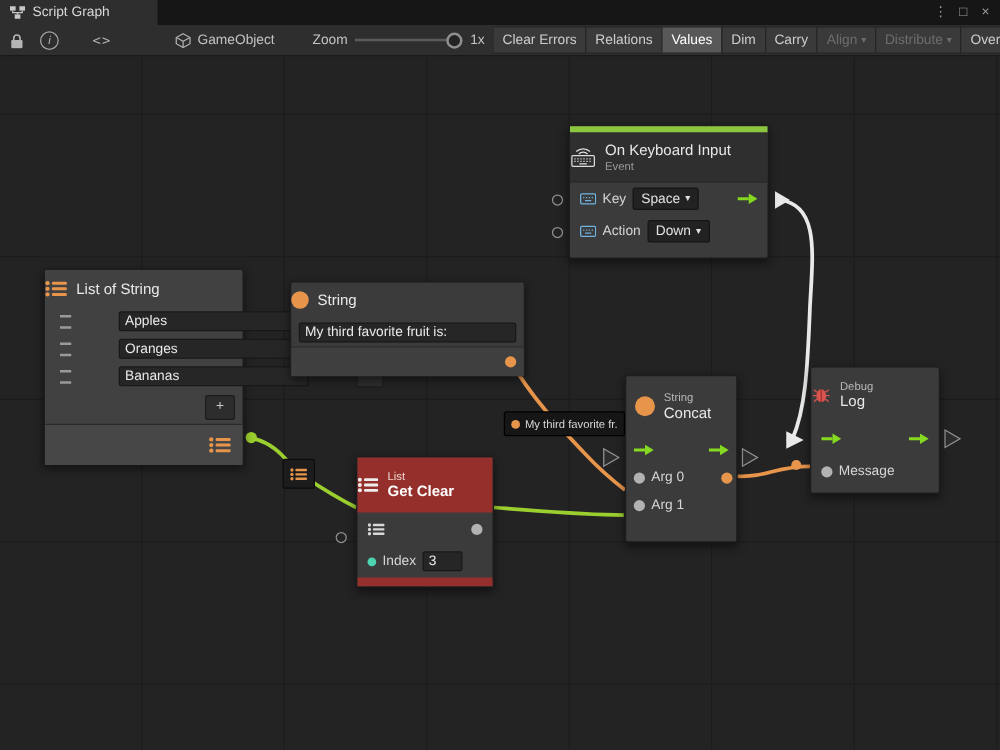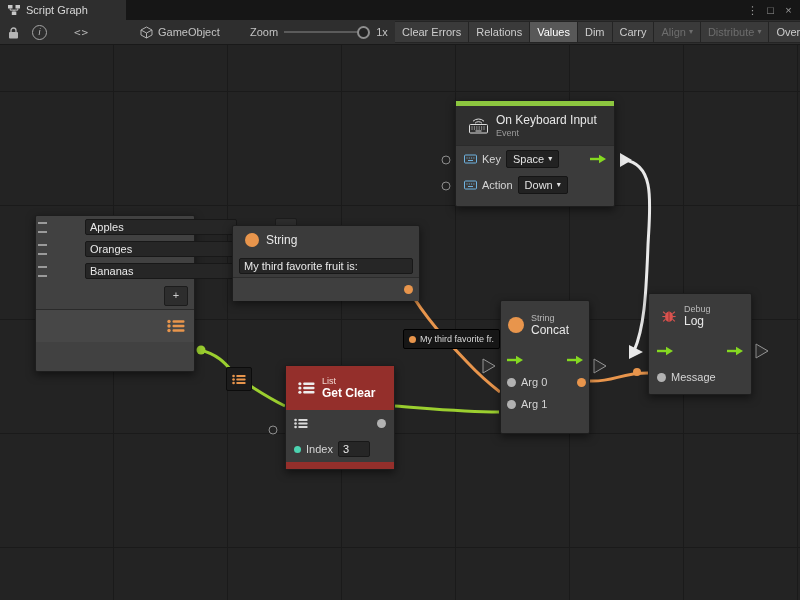--- a/index.html
+++ b/index.html
@@ -32,21 +32,21 @@
   .caret{font-size:8px;line-height:1;}
   
   #canvas{position:absolute;left:0;top:45px;width:800px;height:555px;background-color:#232323;
           background-image:linear-gradient(to right,#1a1a1a 1px,transparent 1px),
                            linear-gradient(to bottom,#1a1a1a 1px,transparent 1px);
           background-size:114px 114px;background-position:113px 46px;}
   #wires{position:absolute;left:0;top:0;width:800px;height:600px;z-index:1;pointer-events:none;}
   
   .node{position:absolute;z-index:2;background:#3b3b3b;border:1px solid #1d1d1d;border-radius:2px;
         box-shadow:0 3px 8px rgba(0,0,0,.5);box-sizing:border-box;}
-  .nheader{display:flex;align-items:center;gap:7px;padding:0 12px;box-sizing:border-box;}
+  .nheader{display:flex;align-items:center;gap:7px;padding:0 0;box-sizing:border-box;}
   .ntitle{font-size:12px;color:#e8e8e8;}
   .nsub{font-size:9px;color:#9a9a9a;margin-top:1px;}
   .ncat{font-size:9px;color:#b9b9b9;}
   .nrow{position:relative;display:flex;align-items:center;gap:5px;padding:0 8px;box-sizing:border-box;}
   .plabel{color:#d5d5d5;}
   .dropdown{display:flex;align-items:center;gap:4px;background:#222222;border:1px solid #151515;
             border-radius:2px;padding:1px 6px;color:#e2e2e2;height:14px;}
   .cell{background:#262626;border:1px solid #181818;border-radius:2px;color:#e9e9e9;
         font-family:"Liberation Sans",sans-serif;font-size:11px;height:14px;padding:0 4px;outline:none;}
   .dot{width:9px;height:9px;border-radius:50%;flex:0 0 auto;}
@@ -58,21 +58,21 @@
   .plus-btn{width:22px;height:18px;line-height:16px;}
   
   #node-keyboard{left:455px;top:100px;width:160px;height:107px;}
   #node-keyboard .accent{height:5px;background:#8cc63f;}
   #node-keyboard .nheader{height:40px;background:#2f2f2f;border-bottom:1px solid #2a2a2a;}
   #node-keyboard .nrow{height:26px;}
   .flow-right{margin-left:auto;}
   
   #node-list{left:35px;top:215px;width:160px;height:157px;background:#414141;}
   #node-list .nheader{height:30px;}
-  #node-list .nrow{height:22px;padding:0 2px;gap:38px;}
+  #node-list .nrow{height:22px;padding:0 12px;gap:38px;}
   #node-list .add-row{height:27px;display:flex;align-items:center;justify-content:flex-end;padding:0 6px;}
   #node-list .nfooter{height:33px;border-top:1px solid #2a2a2a;background:#474747;
         display:flex;align-items:center;justify-content:flex-end;padding:0 9px;box-sizing:border-box;}
   
   #node-string{left:232px;top:225px;width:188px;height:76px;}
   #node-string .nheader{height:28px;}
   #node-string .nrow{height:23px;padding:0 6px;}
   #node-string .nfooter{position:relative;height:23px;border-top:1px solid #2c2c2c;background:#3f3f3f;}
   .circle-icon{width:14px;height:14px;border-radius:50%;background:#e8954c;flex:0 0 auto;}
   #node-string .port-out{position:absolute;right:6px;top:7px;}
@@ -252,20 +252,33 @@
       </svg>
       <span class="plabel">Action</span>
       <span class="dropdown">
         <span>Down</span>
         <span class="caret">▾</span>
       </span>
     </div>
   </div>
 
   <div class="node" id="node-list">
+    <div class="nheader">
+      <svg width="18" height="14" viewBox="0 0 18 14">
+        <g fill="#e8954c">
+            <circle cx="2" cy="2.5" r="1.7"></circle>
+            <rect x="5.5" y="1.3" width="12" height="2.4" rx="1"></rect>
+        <circle cx="2" cy="7" r="1.7"></circle>
+            <rect x="5.5" y="5.8" width="12" height="2.4" rx="1"></rect>
+        <circle cx="2" cy="11.5" r="1.7"></circle>
+            <rect x="5.5" y="10.3" width="12" height="2.4" rx="1"></rect>
+          </g>
+      </svg>
+      <span class="ntitle">List of String</span>
+    </div>
     <div class="nrow">
       <span class="handle"></span>
       <input class="cell" style="flex: 1 1 0%;" value="Apples">
       <span class="minus-btn">−</span>
     </div>
     <div class="nrow">
       <span class="handle"></span>
       <input class="cell" style="flex: 1 1 0%;" value="Oranges">
       <span class="minus-btn">−</span>
     </div>

